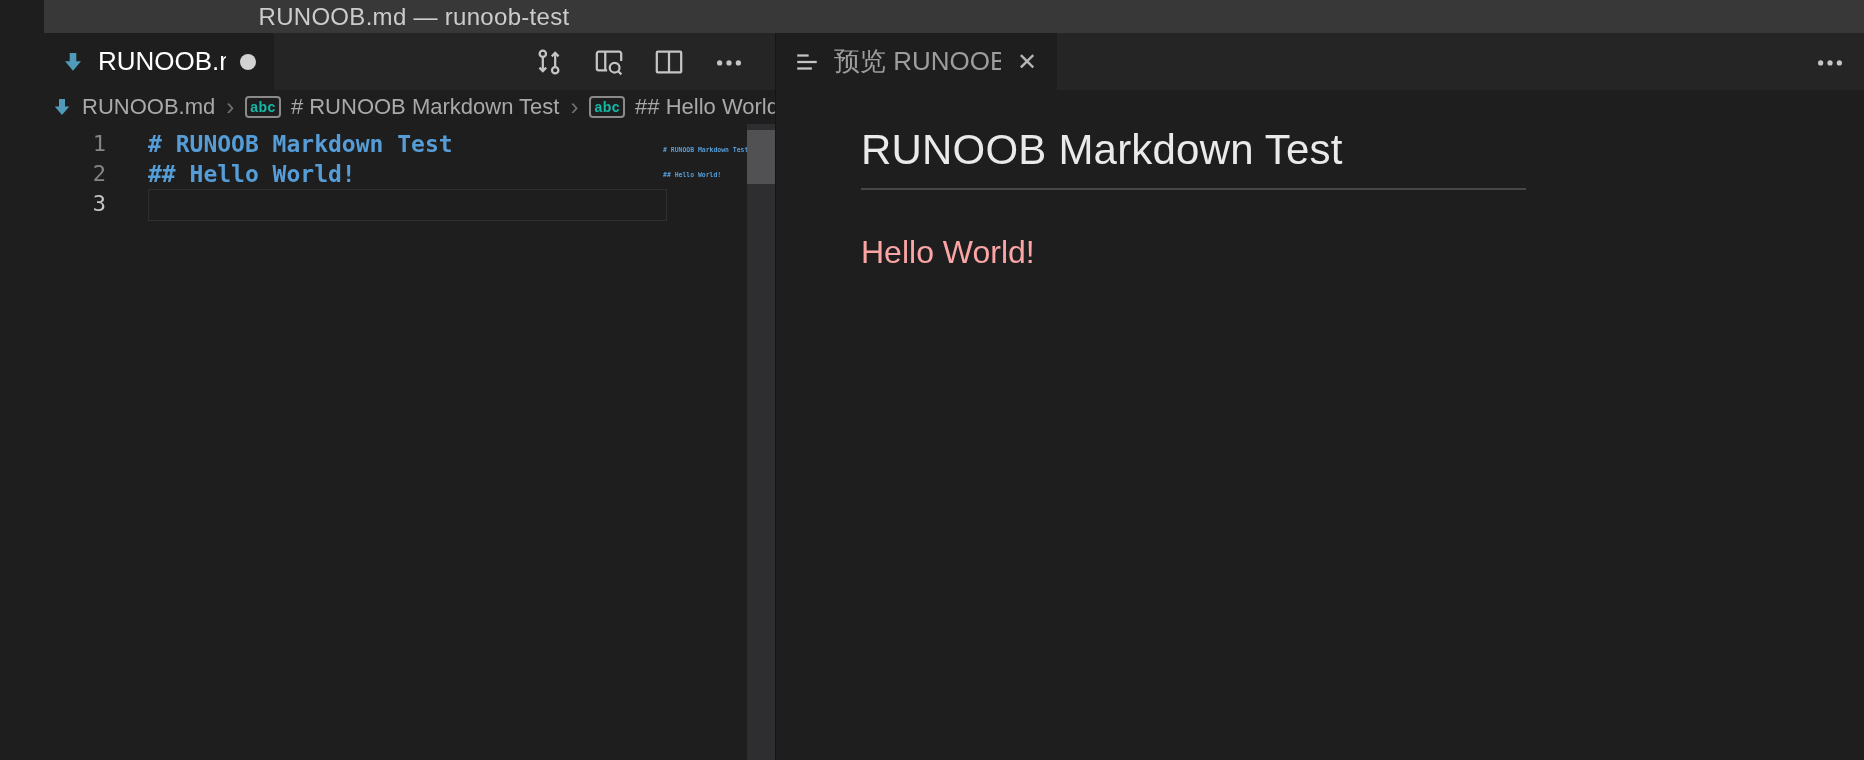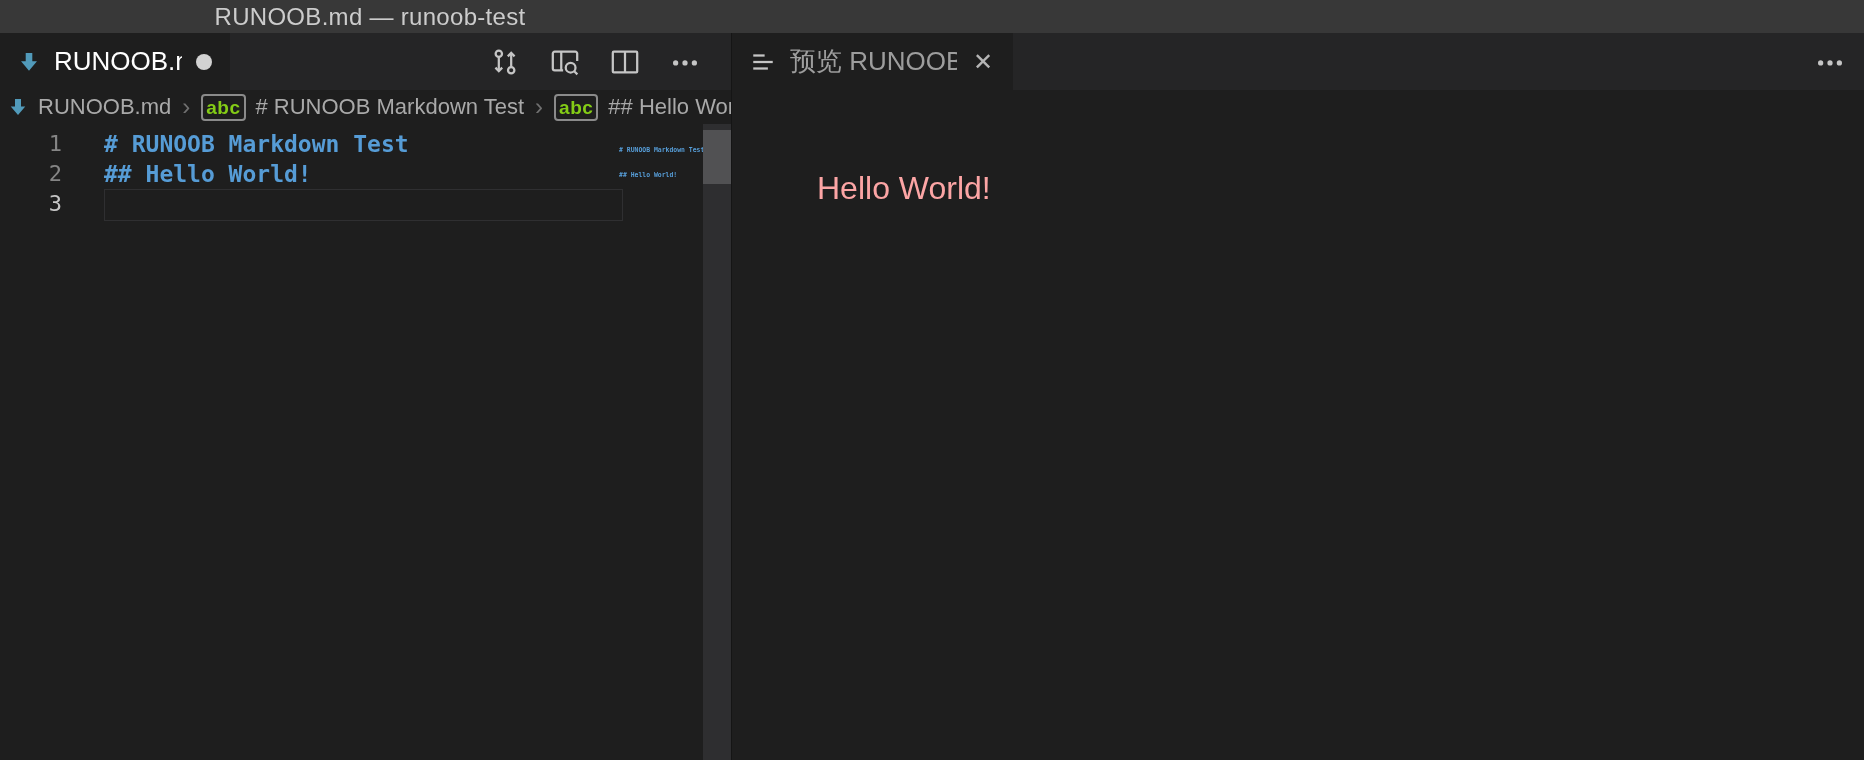--- a/index.html
+++ b/index.html
@@ -3,21 +3,21 @@
 <meta charset="utf-8">
 <style>
   * { box-sizing: border-box; }
   html,body { margin:0; padding:0; }
   body {
     width:1864px; height:760px; overflow:hidden;
     background:#1e1e1e;
     font-family:"Liberation Sans", sans-serif;
     -webkit-font-smoothing:antialiased;
   }
-  .window { width:100%; height:100%; display:flex; flex-direction:column; }
+  .window { width:100%; height:100%; display:flex; flex-direction:column;padding-left:44px; }
 
   
   .titlebar { height:33px; flex:none; background:#383838; position:relative; }
   .title-text {
     position:absolute; left:0; top:0; width:740px; height:33px;
     line-height:33px; text-align:center;
     font-size:24px; color:#cccccc; letter-spacing:.3px; white-space:nowrap;
   }
 
   
@@ -41,22 +41,22 @@
 
   
   .breadcrumbs {
     height:34px; flex:none; background:#1e1e1e;
     display:flex; align-items:center; gap:10px; padding-left:8px;
     font-size:22px; color:#a9a9a9; white-space:nowrap; overflow:hidden;
   }
   .crumb { cursor:pointer; }
   .sep { color:#707070; font-size:24px; margin:0 1px; }
   .abc-badge {
-    border:2px solid #8a8a8a; color:#84cc16; border-radius:4px;
-    font-size:19px; font-weight:bold; line-height:1; padding:2px 3px; letter-spacing:.5px;
+    border:2px solid #8a8a8a; color:#14b8a6; border-radius:4px;
+    font-size:14px; font-weight:bold; line-height:1; padding:2px 3px; letter-spacing:.5px;
   }
 
   
   .editor {
     flex:1; position:relative; background:#1e1e1e; padding-top:5px;
     font-family:"DejaVu Sans Mono", monospace; overflow:hidden; cursor:text;
   }
   .row { display:flex; height:30px; line-height:30px; position:relative; }
   .ln { width:62px; flex:none; text-align:right; color:#858585; font-size:22px; }
   .row.current .ln { color:#c6c6c6; }
@@ -207,18 +207,19 @@
             <svg viewBox="0 0 16 16" width="30" height="30" fill="#c5c5c5">
               <circle cx="3" cy="8.5" r="1.4"></circle>
                 <circle cx="8" cy="8.5" r="1.4"></circle>
                 <circle cx="13" cy="8.5" r="1.4"></circle>
             </svg>
           </span>
         </div>
       </div>
 
       <div class="preview">
+        <h1>RUNOOB Markdown Test</h1>
         <h2>Hello World!</h2>
       </div>
     </div>
 
   </div>
 </div>
 
 </body></html>

